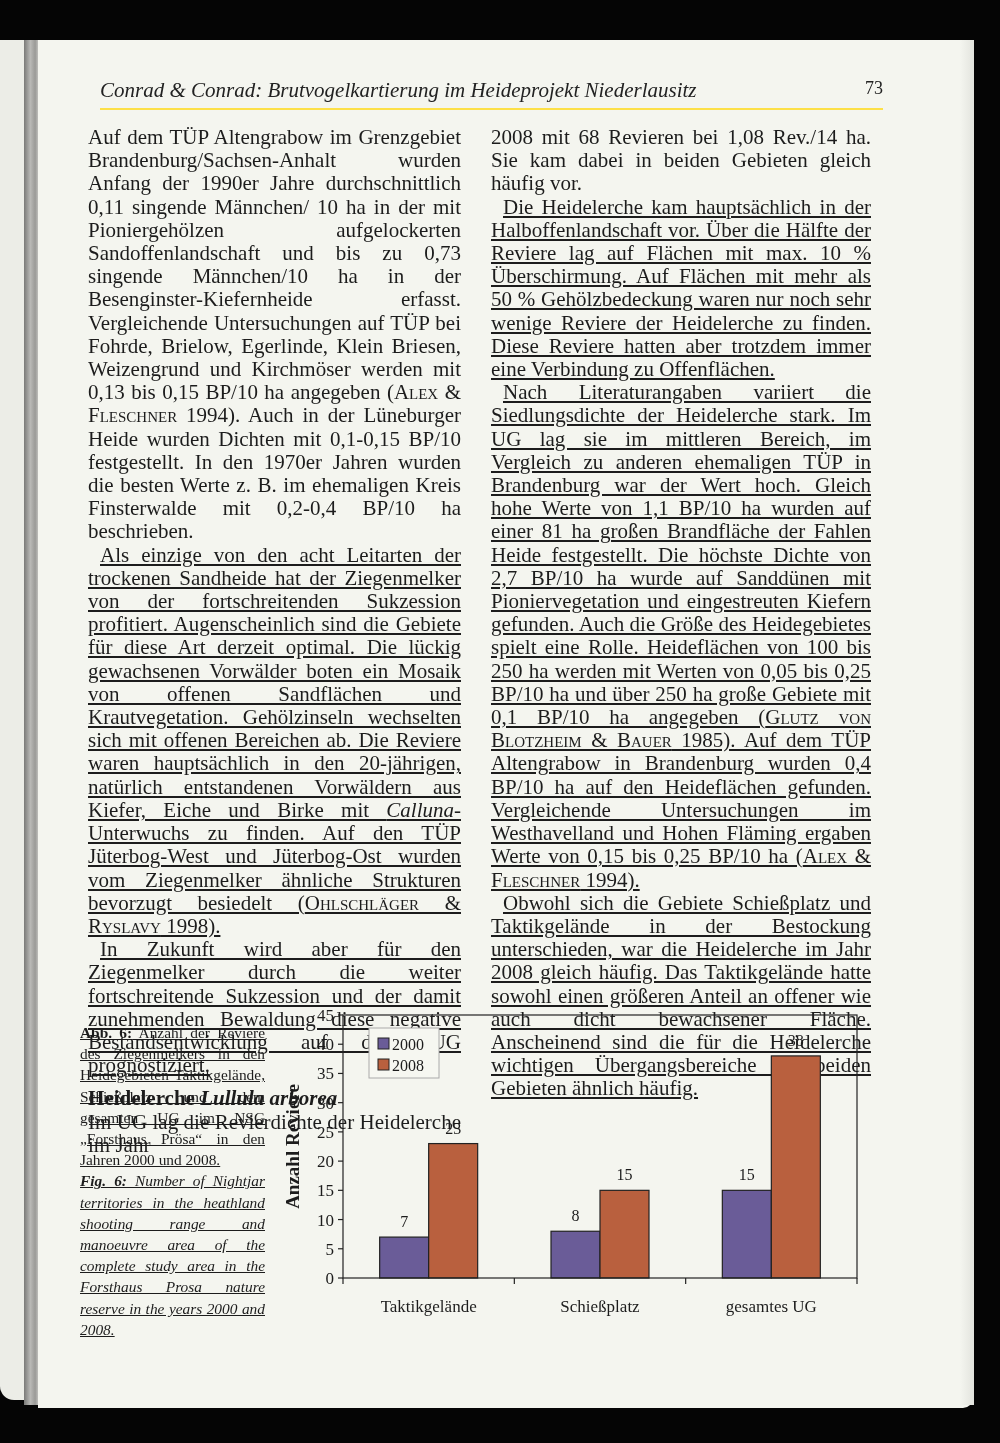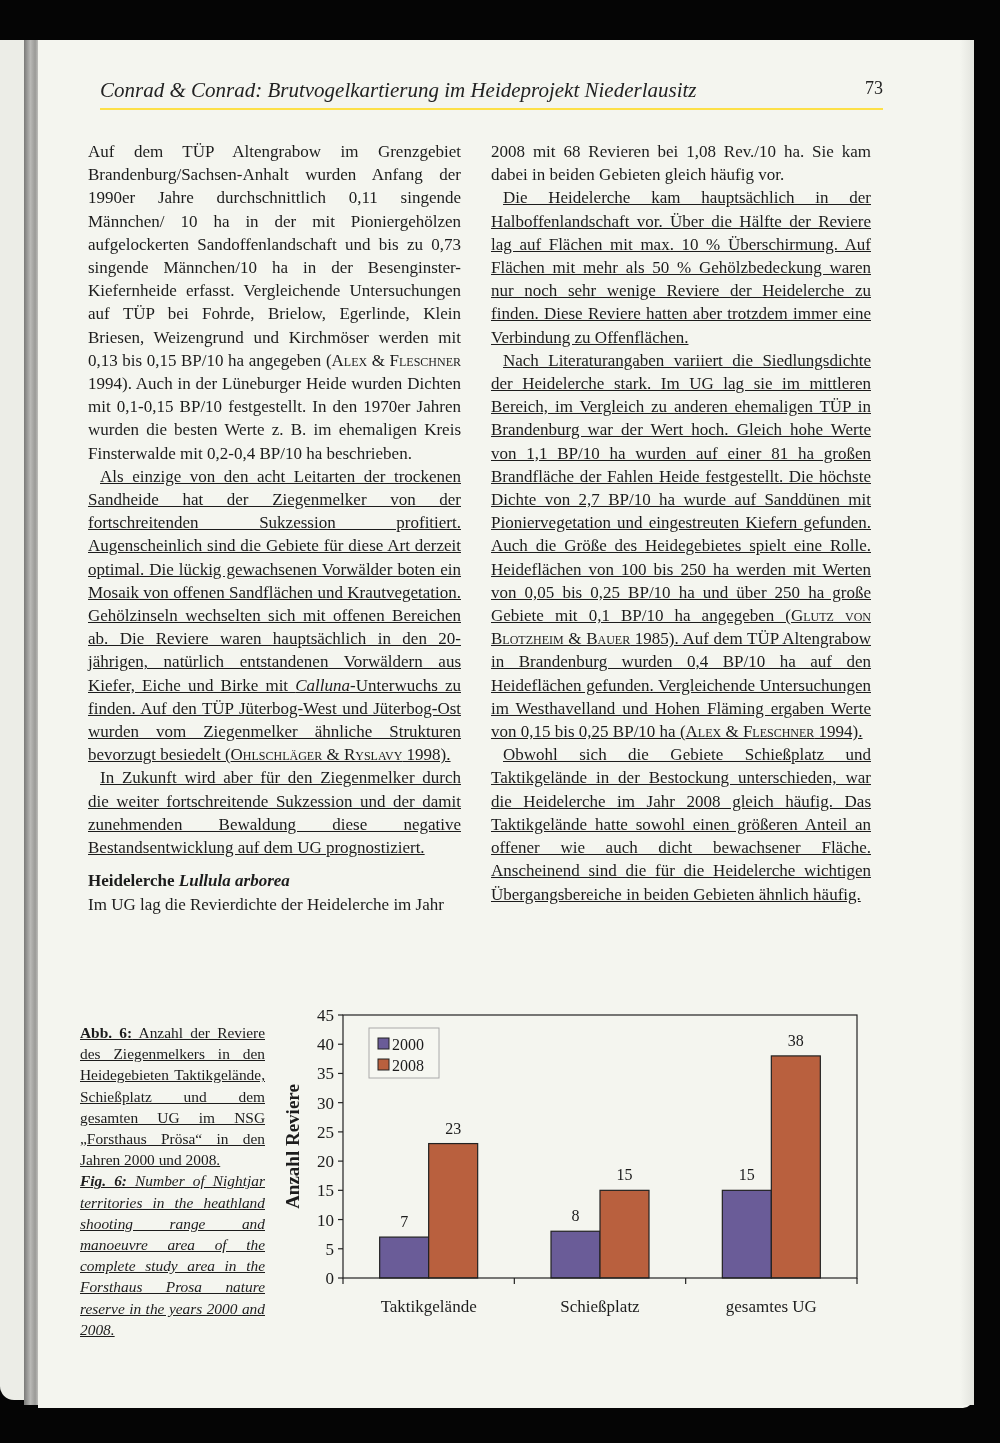--- a/index.html
+++ b/index.html
@@ -30,21 +30,21 @@
     position: absolute; left: 100px; top: 76px; width: 783px; height: 32px;
     border-bottom: 2px solid #fde047;
   }
   .running-title {
     position: absolute; left: 0; top: 2px; font-style: italic; font-size: 21px; color: #222;
   }
   .page-number {
     position: absolute; right: 0; top: 2px; font-size: 18px; color: #222;
   }
   .col {
-    position: absolute; font-size: 17px; line-height: 23.2px; text-align: justify; margin-top: 14px;
+    position: absolute; font-size: 21px; line-height: 23.2px; text-align: justify;
   }
   .col-left { left: 88px; top: 126px; width: 373px; }
   .col-right { left: 491px; top: 126px; width: 380px; }
   .col p { margin: 0; }
   .col p.indent { text-indent: 12px; text-decoration: underline; }
   .sc { font-variant: small-caps; }
   .heading { font-weight: bold; margin-top: 10px !important; }
   .caption {
     position: absolute; left: 80px; top: 1022px; width: 185px;
     font-size: 15.4px; line-height: 21.2px; text-align: justify; text-decoration: underline;
@@ -69,21 +69,21 @@
 
 <div class="col col-left">
   <p><span>Auf dem TÜP Altengrabow im Grenzgebiet Brandenburg/Sachsen-Anhalt wurden Anfang der 1990er Jahre durchschnittlich 0,11 singende Männchen/ 10 ha in der mit Pioniergehölzen aufgelockerten Sandoffenlandschaft und bis zu 0,73 singende Männchen/10 ha in der Besenginster-Kiefernheide erfasst. Vergleichende Untersuchungen auf TÜP bei Fohrde, Brielow, Egerlinde, Klein Briesen, Weizengrund und Kirchmöser werden mit 0,13 bis 0,15 BP/10 ha angegeben (</span><span class="sc">Alex &amp; Fleschner</span><span> 1994). Auch in der Lüneburger Heide wurden Dichten mit 0,1-0,15 BP/10 festgestellt. In den 1970er Jahren wurden die besten Werte z. B. im ehemaligen Kreis Finsterwalde mit 0,2-0,4 BP/10 ha beschrieben.</span></p>
   <p class="indent"><span>Als einzige von den acht Leitarten der trockenen Sandheide hat der Ziegenmelker von der fortschreitenden Sukzession profitiert. Augenscheinlich sind die Gebiete für diese Art derzeit optimal. Die lückig gewachsenen Vorwälder boten ein Mosaik von offenen Sandflächen und Krautvegetation. Gehölzinseln wechselten sich mit offenen Bereichen ab. Die Reviere waren hauptsächlich in den 20-jährigen, natürlich entstandenen Vorwäldern aus Kiefer, Eiche und Birke mit </span><i>Calluna</i><span>-Unterwuchs zu finden. Auf den TÜP Jüterbog-West und Jüterbog-Ost wurden vom Ziegenmelker ähnliche Strukturen bevorzugt besiedelt (</span><span class="sc">Ohlschläger &amp; Ryslavy</span><span> 1998).</span></p>
   <p class="indent">In Zukunft wird aber für den Ziegenmelker durch die weiter fortschreitende Sukzession und der damit zunehmenden Bewaldung diese negative Bestandsentwicklung auf dem UG prognostiziert.</p>
   <p class="heading"><span>Heidelerche </span><i>Lullula arborea</i></p>
   <p>Im UG lag die Revierdichte der Heidelerche im Jahr</p>
 </div>
 
 <div class="col col-right">
-  <p>2008 mit 68 Revieren bei 1,08 Rev./10 ha. Sie kam dabei in beiden Gebieten gleich häufig vor.</p>
+  <p>2008 mit 68 Revieren bei 1,08 Rev./14 ha. Sie kam dabei in beiden Gebieten gleich häufig vor.</p>
   <p class="indent">Die Heidelerche kam hauptsächlich in der Halboffenlandschaft vor. Über die Hälfte der Reviere lag auf Flächen mit max. 10 % Überschirmung. Auf Flächen mit mehr als 50 % Gehölzbedeckung waren nur noch sehr wenige Reviere der Heidelerche zu finden. Diese Reviere hatten aber trotzdem immer eine Verbindung zu Offenflächen.</p>
   <p class="indent"><span>Nach Literaturangaben variiert die Siedlungsdichte der Heidelerche stark. Im UG lag sie im mittleren Bereich, im Vergleich zu anderen ehemaligen TÜP in Brandenburg war der Wert hoch. Gleich hohe Werte von 1,1 BP/10 ha wurden auf einer 81 ha großen Brandfläche der Fahlen Heide festgestellt. Die höchste Dichte von 2,7 BP/10 ha wurde auf Sanddünen mit Pioniervegetation und eingestreuten Kiefern gefunden. Auch die Größe des Heidegebietes spielt eine Rolle. Heideflächen von 100 bis 250 ha werden mit Werten von 0,05 bis 0,25 BP/10 ha und über 250 ha große Gebiete mit 0,1 BP/10 ha angegeben (</span><span class="sc">Glutz von Blotzheim &amp; Bauer</span><span> 1985). Auf dem TÜP Altengrabow in Brandenburg wurden 0,4 BP/10 ha auf den Heideflächen gefunden. Vergleichende Untersuchungen im Westhavelland und Hohen Fläming ergaben Werte von 0,15 bis 0,25 BP/10 ha (</span><span class="sc">Alex &amp; Fleschner</span><span> 1994).</span></p>
   <p class="indent">Obwohl sich die Gebiete Schießplatz und Taktikgelände in der Bestockung unterschieden, war die Heidelerche im Jahr 2008 gleich häufig. Das Taktikgelände hatte sowohl einen größeren Anteil an offener wie auch dicht bewachsener Fläche. Anscheinend sind die für die Heidelerche wichtigen Übergangsbereiche in beiden Gebieten ähnlich häufig.</p>
 </div>
 
 <div class="caption">
   <p><b>Abb. 6:</b><span> Anzahl der Reviere des Ziegenmelkers in den Heidegebieten Taktikgelände, Schießplatz und dem gesamten UG im NSG „Forsthaus Prösa“ in den Jahren 2000 und 2008.</span></p>
   <p class="en"><b>Fig. 6:</b><span> Number of Nightjar territories in the heathland shooting range and manoeuvre area of the complete study area in the Forsthaus Prosa nature reserve in the years 2000 and 2008.</span></p>
 </div>
 

